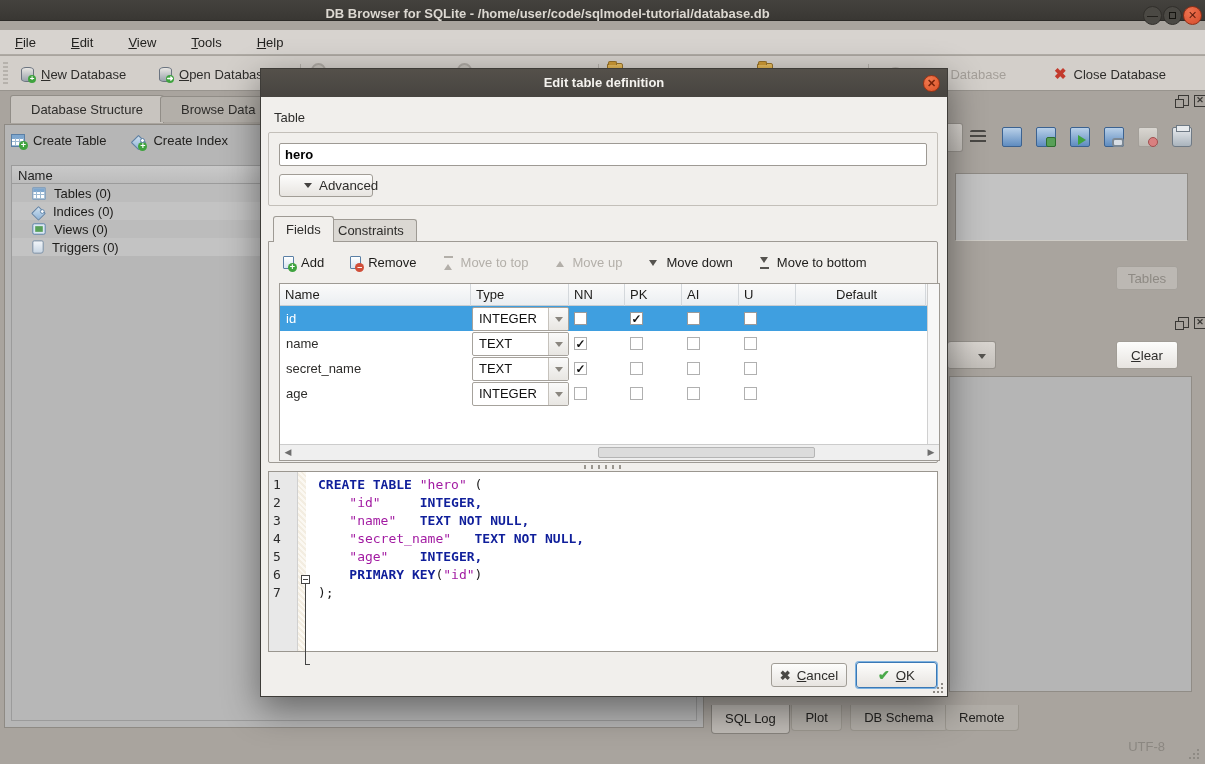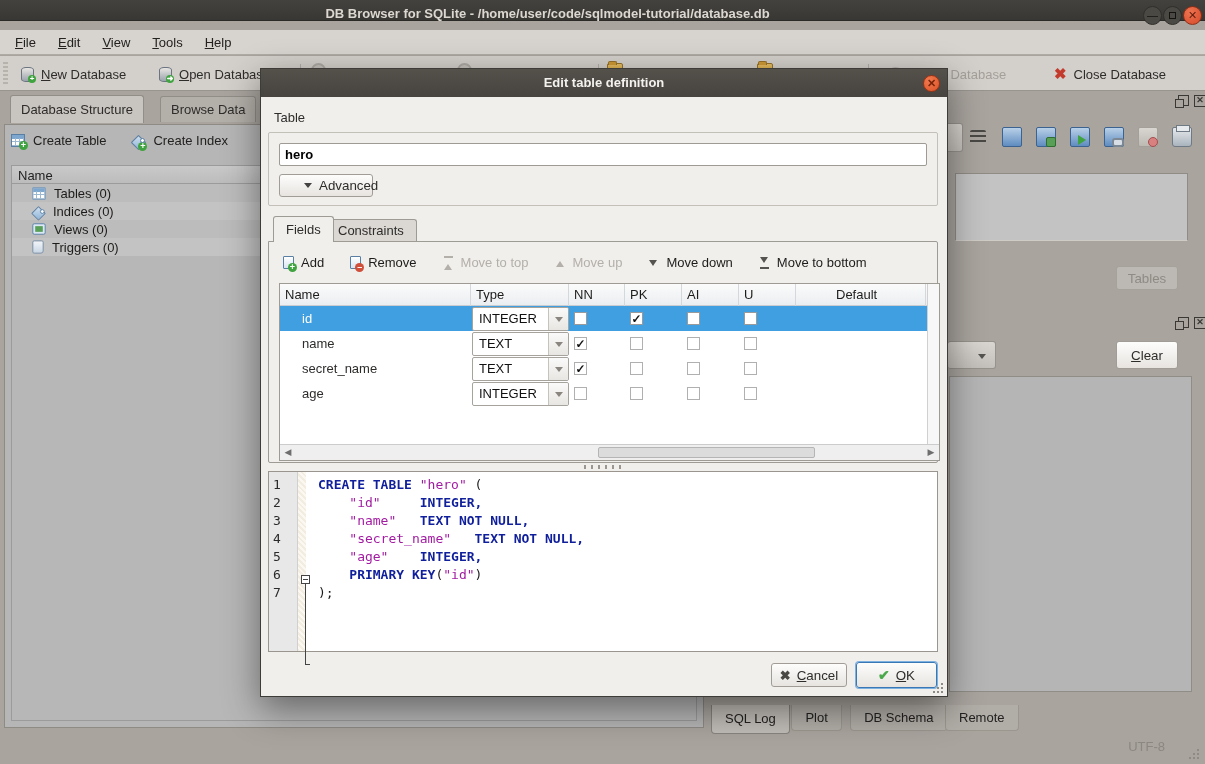--- a/index.html
+++ b/index.html
@@ -8,42 +8,42 @@
   .screen { position:relative; width:1205px; height:764px; background:#a9a49e; overflow:hidden; }
 
   
   .titlebar { position:absolute; left:0; top:0; width:1205px; height:21px; background:linear-gradient(#44423e,#393733); border-bottom:1px solid #2c2a27; }
   .titlebar .title { position:absolute; left:0; right:110px; top:6px; text-align:center; color:#dcd8d1; font-weight:bold; font-size:13px; }
   .winbtn { position:absolute; top:6px; width:19px; height:19px; border-radius:50%; background:#4b4944; border:1px solid #312f2b; color:#14130f; text-align:center; line-height:16px; font-size:11px; }
   .winbtn.close { background:radial-gradient(circle at 35% 30%, #ef7350, #d44a2a); border-color:#8f2f17; color:#5e1d0d; }
   .winbtn .sq { display:inline-block; width:7px; height:7px; border:1.5px solid #14130f; margin-top:5px; }
 
   
-  .menubar { position:absolute; left:0; top:30px; width:1205px; height:25px; background:#d7d3cf; border-bottom:1px solid #aeaaa4; display:flex; align-items:center; padding-left:6px; gap:4px; }
+  .menubar { position:absolute; left:0; top:30px; width:1205px; height:25px; background:#d7d3cf; border-bottom:1px solid #aeaaa4; display:flex; align-items:center; padding-left:6px; gap:17px; }
   .menu-item { padding:3px 9px; color:#232220; }
   .mn { display:inline-block; }
   .mn::first-letter { text-decoration:underline; }
 
   
   .maintoolbar { position:absolute; left:0; top:56px; width:1205px; height:35px; background:#d3cfca; border-bottom:1px solid #98948e; }
   .tb-handle { position:absolute; left:3px; top:6px; width:5px; height:22px; background:repeating-linear-gradient(#b6b2ac 0 2px, transparent 2px 4px); }
   .tb-item { position:absolute; top:6px; display:flex; align-items:center; gap:7px; height:24px; color:#2e2d2b; }
   .tb-item.disabled { color:#a49f99; }
   .tb-sep { position:absolute; top:8px; width:1px; height:20px; background:#b2aea8; }
   .db-cyl { position:relative; width:14px; height:16px; }
   .db-cyl::before { content:""; position:absolute; left:1px; top:1px; width:11px; height:13px; border-radius:5px/3px; background:linear-gradient(#e8e6e2,#9aa3ac); border:1px solid #6b7480; }
   .db-badge { position:absolute; right:-2px; bottom:-1px; width:8px; height:8px; border-radius:50%; background:#3fa33f; color:#fff; font-size:8px; line-height:8px; text-align:center; font-weight:bold; }
   .db-badge.arrow { background:#3fa33f; }
   .stub-circle { position:absolute; top:7px; width:15px; height:15px; border-radius:50%; border:2px solid #aca8a2; background:#c4c0ba; }
   .stub-folder { position:absolute; top:7px; width:16px; height:12px; background:linear-gradient(#e8c065,#cd9a35); border:1px solid #96712a; border-radius:2px 2px 1px 1px; }
   .stub-folder::before { content:""; position:absolute; left:0; top:-3px; width:7px; height:3px; background:#cd9a35; border:1px solid #96712a; border-bottom:none; border-radius:2px 2px 0 0; }
   .close-x { color:#c33b2d; font-weight:bold; font-size:15px; }
 
   
-  .main-tab { position:absolute; top:96px; height:26px; padding:0 10px; line-height:25px; background:#b3afa9; border:1px solid #918d87; border-bottom:none; border-radius:3px 3px 0 0; color:#2e2d2b; }
+  .main-tab { position:absolute; top:96px; height:26px; padding:0 20px; line-height:25px; background:#b3afa9; border:1px solid #918d87; border-bottom:none; border-radius:3px 3px 0 0; color:#2e2d2b; }
   .main-tab.active { top:95px; height:28px; background:#c8c4bf; line-height:27px; }
 
   
   .left-panel { position:absolute; left:4px; top:124px; width:700px; height:604px; background:#b6b6b6; border:1px solid #8e8a84; }
   .panel-toolbar { position:absolute; left:6px; top:8px; display:flex; gap:26px; align-items:center; }
   .ptb-btn { display:flex; align-items:center; gap:8px; color:#232220; }
   .tbl-icon { position:relative; width:14px; height:13px; border:1px solid #5a7fa5; background:
       linear-gradient(#7ea7cf 0 0) top/100% 4px no-repeat, #fff; }
   .tbl-icon::before { content:""; position:absolute; inset:3px 0 0 0; background:
       repeating-linear-gradient(90deg, transparent 0 3px, #9db9d2 3px 4px),
@@ -126,21 +126,21 @@
   .mv.bar-bottom i { border-top:6px solid currentColor; top:0; }
   .mv.gray { color:#b3afa9; } .mv.dark { color:#55534f; }
 
   
   .grid { position:absolute; left:10px; top:41px; width:661px; height:178px; border:1px solid #9e9a94; background:#fff; overflow:hidden; }
   .ghead { position:absolute; left:0; top:0; height:22px; width:648px; display:flex; background:linear-gradient(#fbfbfb,#ebeef1); border-bottom:1px solid #c9cdd1; }
   .gh { height:22px; line-height:21px; padding-left:5px; border-right:1px solid #d4d8dc; overflow:hidden; white-space:nowrap; color:#1d1c1a; flex:none; }
   .grows { position:absolute; left:0; top:22px; width:648px; }
   .grow { display:flex; height:25px; align-items:center; background:#fff; }
   .grow.selected { background:#3f9fe0; color:#fff; }
-  .gc { flex:none; height:25px; display:flex; align-items:center; padding-left:22px; overflow:hidden; white-space:nowrap; }
+  .gc { flex:none; height:25px; display:flex; align-items:center; padding-left:6px; overflow:hidden; white-space:nowrap; }
   .combo { width:97px; height:24px; background:#fff; border:1px solid #a6a29c; border-radius:2px; position:relative; color:#111; line-height:22px; padding-left:6px; margin-left:1px; }
   .combo .cbtn { position:absolute; right:0; top:0; bottom:0; width:20px; border-left:1px solid #c6c2bc; background:linear-gradient(#fafafa,#e8e6e2); border-radius:0 2px 2px 0; }
   .combo .cbtn::after { content:""; position:absolute; left:6px; top:9px; width:0; height:0; border:4px solid transparent; border-top:5px solid #8a867f; }
   .cb { width:13px; height:13px; background:#fff; border:1px solid #b0b0b0; margin-left:5px; font-size:12px; line-height:12px; text-align:center; color:#111; font-weight:bold; }
   .grow.selected .cb { border-color:#9a9a9a; }
   .vsb { position:absolute; right:0; top:0; bottom:16px; width:12px; background:#f7f7f7; border-left:1px solid #d0d0d0; }
   .hsb { position:absolute; left:0; right:0; bottom:0; height:16px; background:#efefef; border-top:1px solid #cccccc; }
   .hsb .arr { position:absolute; top:2px; width:12px; height:11px; color:#6e6e6e; font-size:9px; line-height:11px; text-align:center; }
   .hsb .thumb { position:absolute; left:318px; top:2px; width:217px; height:11px; background:#dcdcdc; border:1px solid #b5b5b5; border-radius:2px; }
   .splitdots { position:absolute; left:50%; transform:translateX(-50%); width:40px; height:4px; background:repeating-linear-gradient(90deg,#9a968f 0 2px, transparent 2px 7px); }

